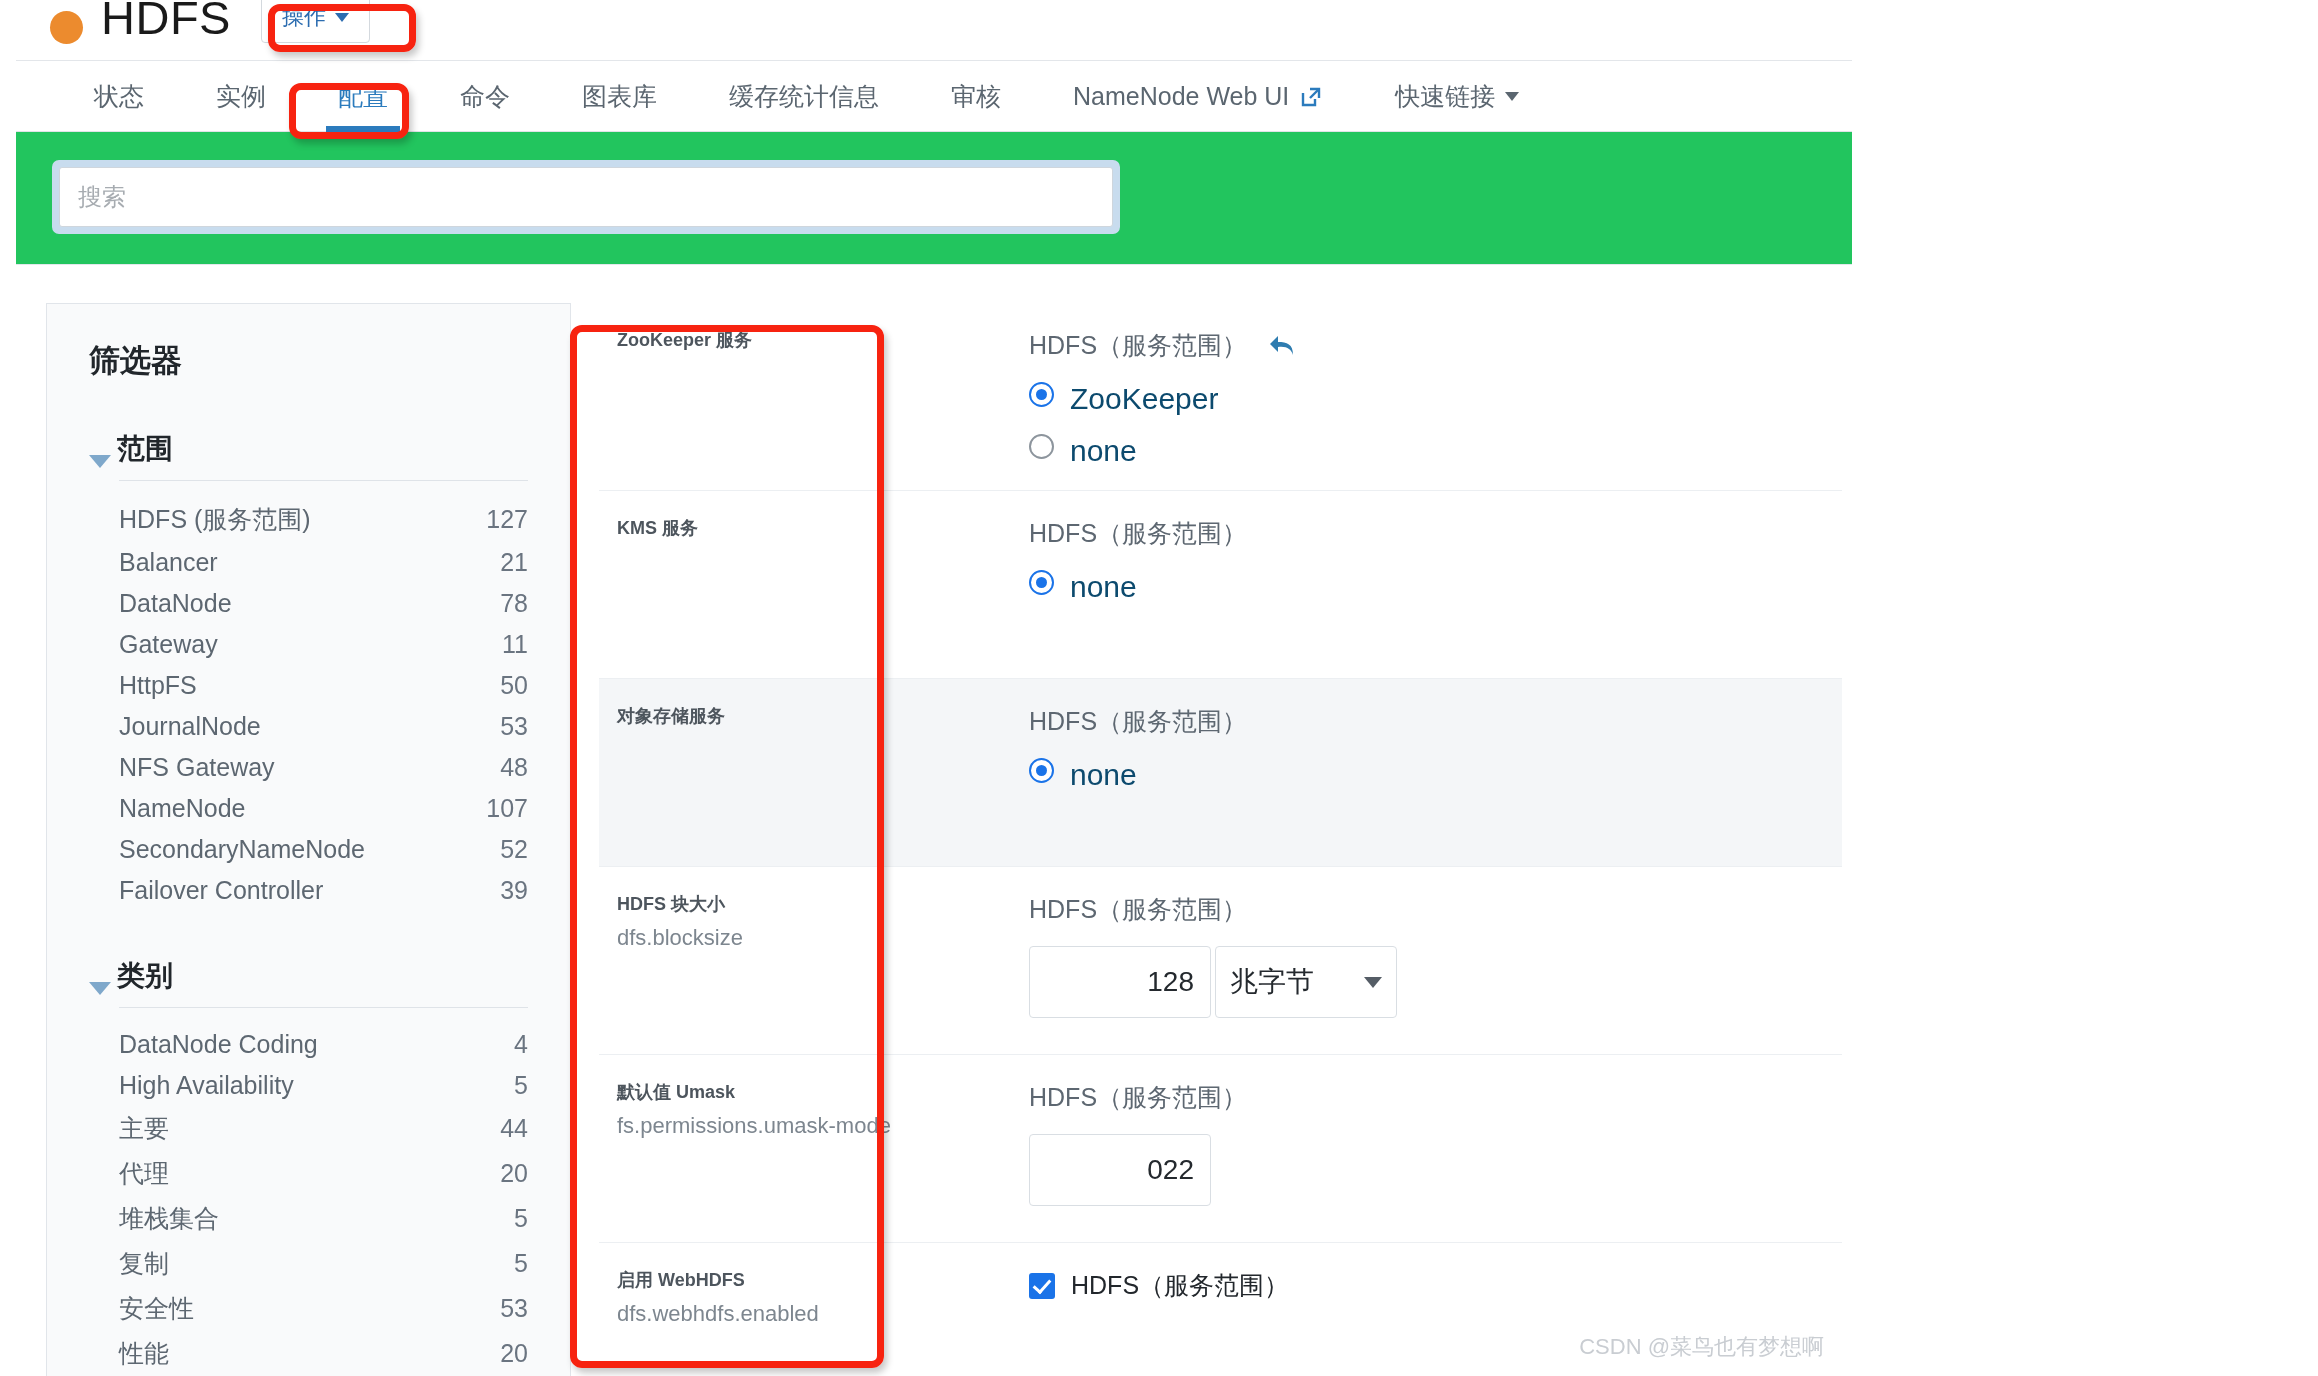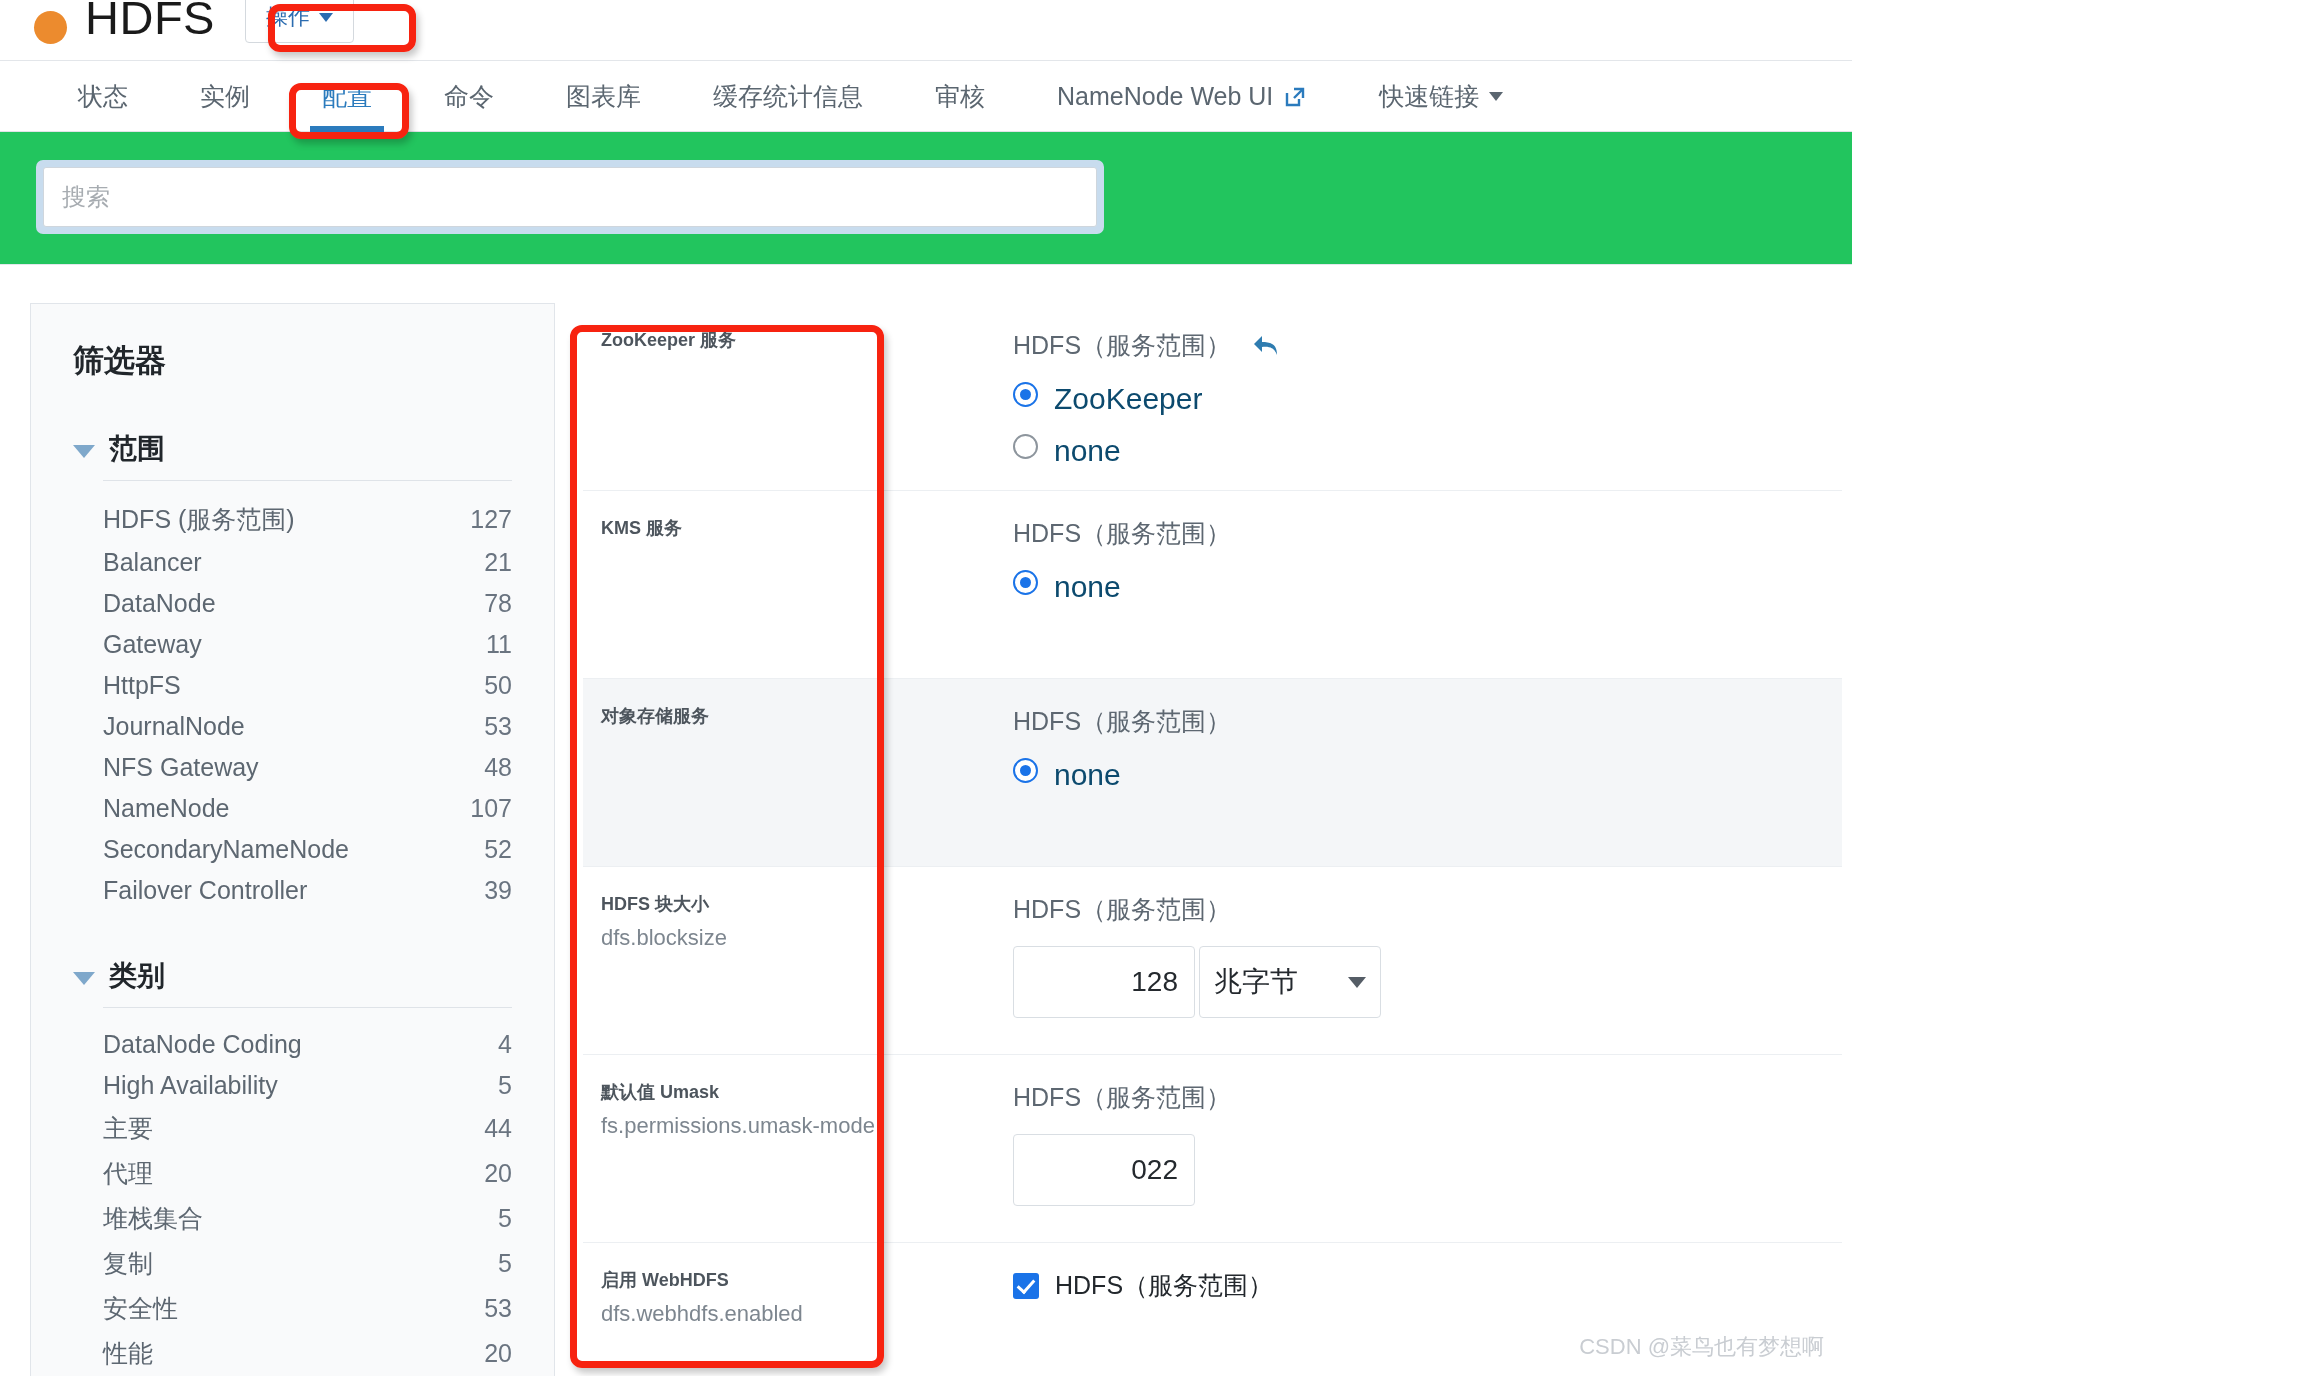--- a/index.html
+++ b/index.html
@@ -2,21 +2,21 @@
 <html><head>
 <meta charset="utf-8">
 <style>
   * { box-sizing: border-box; margin: 0; padding: 0; }
   html, body {
     width: 2318px; height: 1376px;
     background: #ffffff;
     font-family: "Liberation Sans", "DejaVu Sans", sans-serif;
     overflow: hidden;
   }
-  .page { position: relative; width: 1852px; height: 1376px; background:#fff; }
+  .page { position: relative; width: 1852px; height: 1376px; background:#fff;padding-left:16px; }
 
   
   .header {
     position: relative;
     height: 60px;
     display: flex; align-items: center;
     padding-left: 34px;
     background: #fff;
   }
   .status-dot {
@@ -128,21 +128,21 @@
     padding: 36px 42px 0 42px;
     height: 1130px;
   }
   .sidebar h2 {
     font-size: 31px;
     font-weight: 700;
     color: #21262b;
     margin-bottom: 48px;
   }
   .grp-head {
-    display: flex; align-items: center; gap: 14px;
+    display: flex; align-items: flex-end; gap: 6px;
     font-size: 28px; font-weight: 700; color: #21262b;
     padding-bottom: 10px;
     cursor: pointer;
   }
   .chev {
     width: 0; height: 0;
     border-left: 11px solid transparent;
     border-right: 11px solid transparent;
     border-top: 13px solid #7fa8cb;
     margin-top: 4px;

